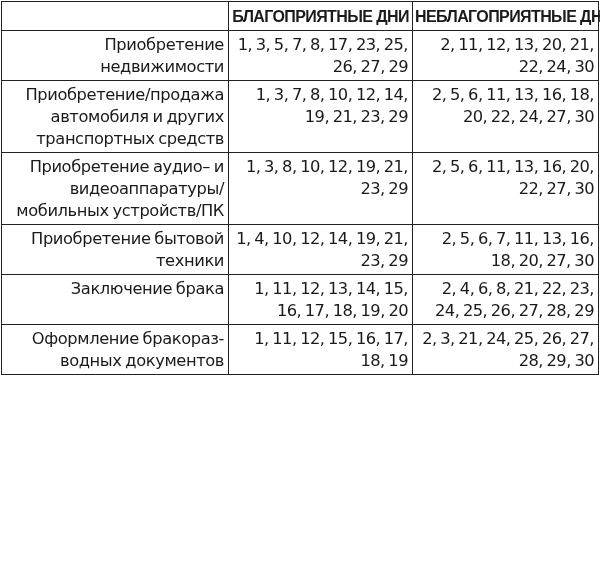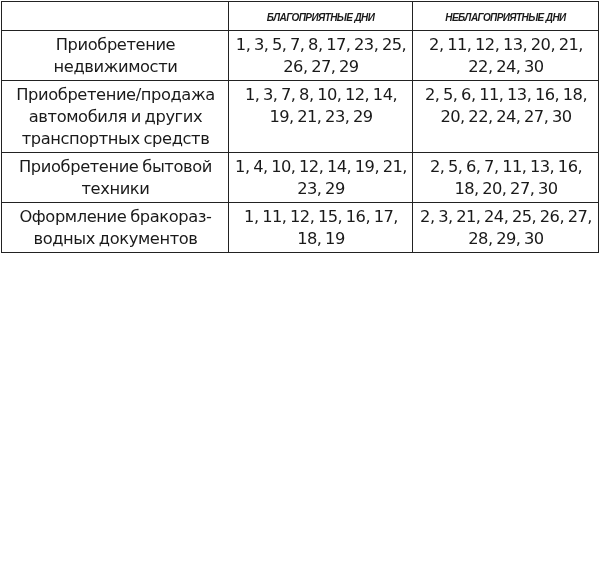--- a/index.html
+++ b/index.html
@@ -22,35 +22,34 @@
       table-layout: fixed;
       font-family: "DejaVu Sans", "Liberation Sans", sans-serif;
       color: #1a1a1a;
     }
     table.days col.c1 { width: 227px; }
     table.days col.c2 { width: 184px; }
     table.days col.c3 { width: 186px; }
     table.days th, table.days td {
       border: 1.5px solid #222;
       vertical-align: top;
-      text-align: center;
+      text-align: right;
       padding: 3px 4px 2px 5px;
     }
     table.days th {
       height: 22px;
       font-family: "Liberation Sans", "DejaVu Sans", sans-serif;
       font-weight: bold;
-      font-size: 10px;
+      font-size: 16px;
       letter-spacing: -0.6px;
       transform-origin: left;
       white-space: nowrap;
       text-align: center;
       padding: 4px 2px 2px 2px;
       vertical-align: middle;
-      font-style: italic;
     }
     table.days td {
       font-size: 16.3px;
       line-height: 22px;
       letter-spacing: -0.55px;
       word-spacing: -1px;
     }
     table.days td.activity {
       letter-spacing: -0.4px;
     }
@@ -77,24 +76,34 @@
     <tr class="h2">
       <td class="activity">Приобретение недвижимости</td>
       <td>1, 3, 5, 7, 8, 17, 23, 25, 26, 27, 29</td>
       <td>2, 11, 12, 13, 20, 21, 22, 24, 30</td>
     </tr>
     <tr class="h3">
       <td class="activity">Приобретение/продажа автомобиля и других транспортных средств</td>
       <td>1, 3, 7, 8, 10, 12, 14, 19, 21, 23, 29</td>
       <td>2, 5, 6, 11, 13, 16, 18, 20, 22, 24, 27, 30</td>
     </tr>
+    <tr class="h3">
+      <td class="activity">Приобретение аудио– и видеоаппаратуры/ мобильных устройств/ПК</td>
+      <td>1, 3, 8, 10, 12, 19, 21, 23, 29</td>
+      <td>2, 5, 6, 11, 13, 16, 20, 22, 27, 30</td>
+    </tr>
     <tr class="h2">
       <td class="activity">Приобретение бытовой техники</td>
       <td>1, 4, 10, 12, 14, 19, 21, 23, 29</td>
       <td>2, 5, 6, 7, 11, 13, 16, 18, 20, 27, 30</td>
+    </tr>
+    <tr class="h2">
+      <td class="activity">Заключение брака</td>
+      <td>1, 11, 12, 13, 14, 15, 16, 17, 18, 19, 20</td>
+      <td>2, 4, 6, 8, 21, 22, 23, 24, 25, 26, 27, 28, 29</td>
     </tr>
     <tr class="h2">
       <td class="activity">Оформление бракораз-водных документов</td>
       <td>1, 11, 12, 15, 16, 17, 18, 19</td>
       <td>2, 3, 21, 24, 25, 26, 27, 28, 29, 30</td>
     </tr>
   </tbody>
 </table>
 
 </body></html>

